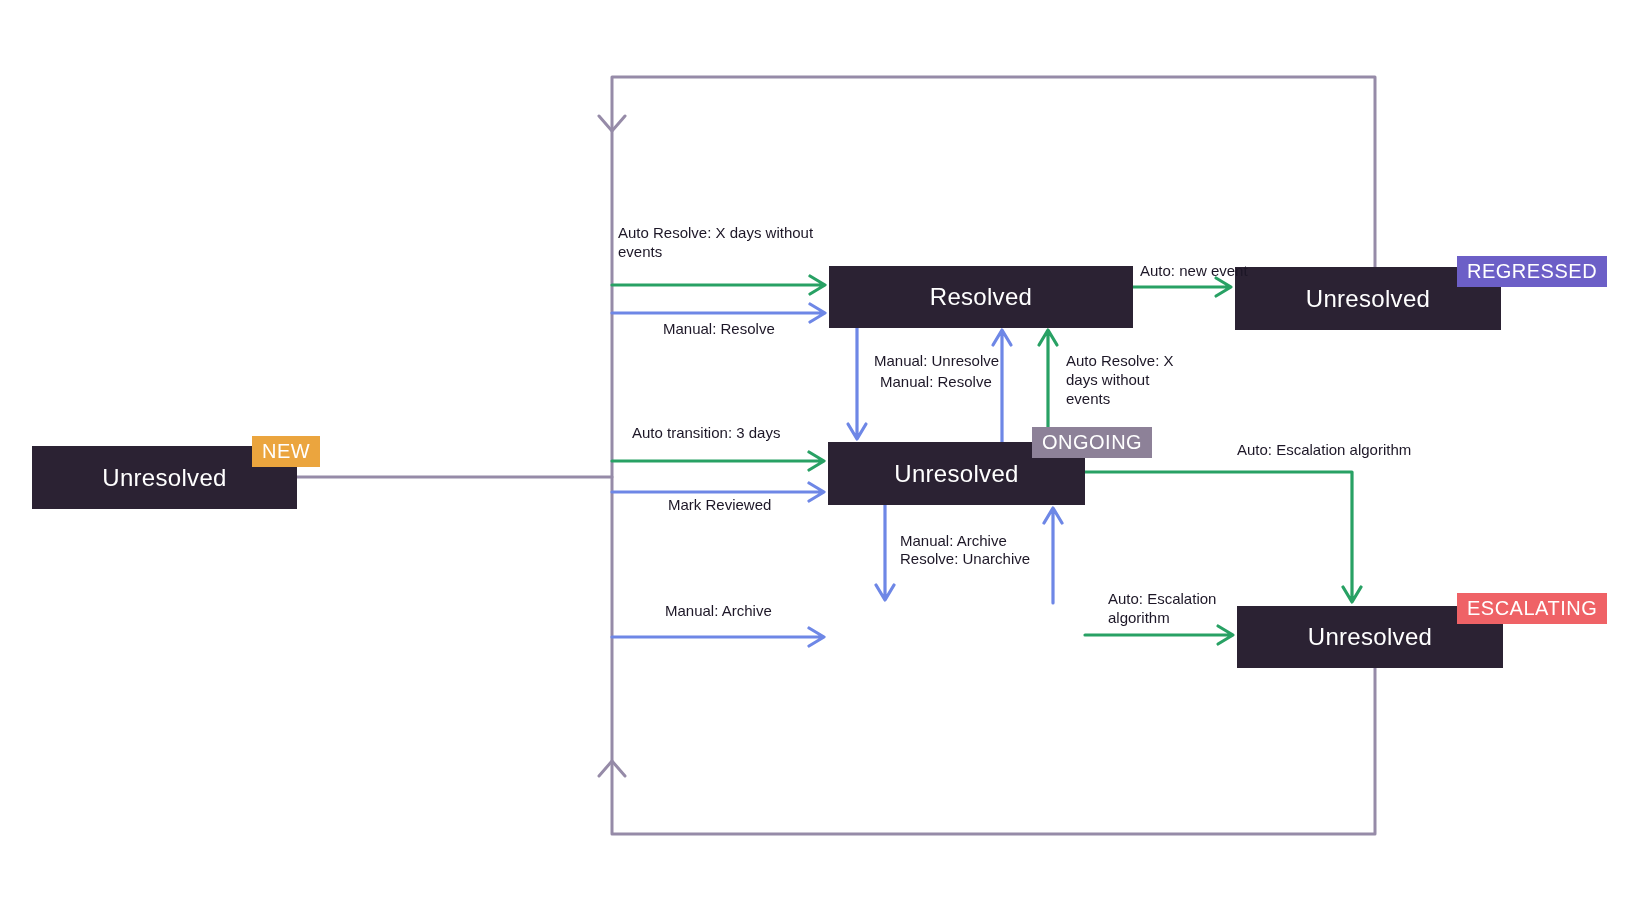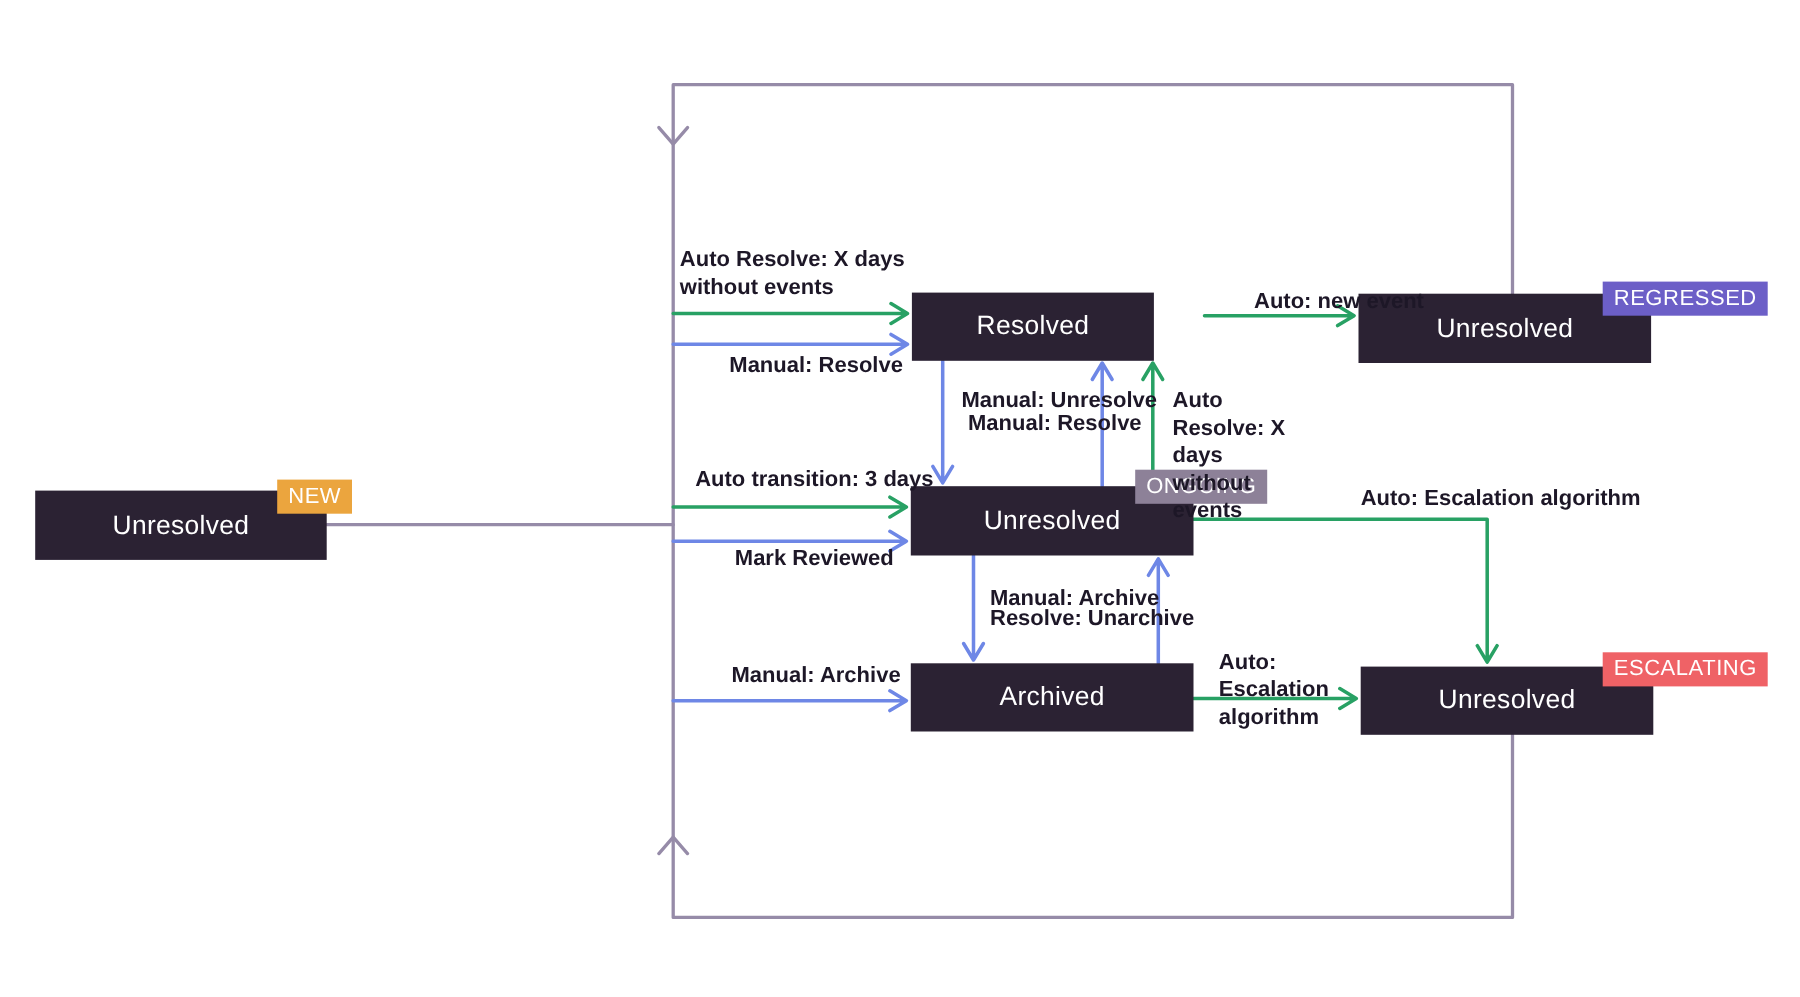--- a/index.html
+++ b/index.html
@@ -38,21 +38,21 @@
     position: absolute;
     background: var(--node-bg);
     color: var(--node-text);
     display: flex;
     align-items: center;
     justify-content: center;
     font-size: 24px;
     letter-spacing: 0.3px;
   }
   .node-new        { left: 32px;   top: 446px; width: 265px; height: 63px; }
-  .node-resolved   { left: 829px;  top: 266px; width: 220px; height: 62px; }
+  .node-resolved   { left: 829px;  top: 266px; width: 304px; height: 62px; }
   .node-regressed  { left: 1235px; top: 267px; width: 266px; height: 63px; }
   .node-ongoing    { left: 828px;  top: 442px; width: 257px; height: 63px; }
   .node-archived   { left: 828px;  top: 603px; width: 257px; height: 62px; }
   .node-escalating { left: 1237px; top: 606px; width: 266px; height: 62px; }
 
   .badge {
     position: absolute;
     color: #ffffff;
     font-size: 20px;
     line-height: 1;
@@ -61,24 +61,23 @@
     letter-spacing: 0.5px;
   }
   .badge-new        { background: var(--badge-new);        left: 220px; top: -10px; }
   .badge-regressed  { background: var(--badge-regressed);  left: 222px; top: -11px; }
   .badge-ongoing    { background: var(--badge-ongoing);    left: 204px; top: -15px; }
   .badge-escalating { background: var(--badge-escalating); left: 220px; top: -13px; }
 
   .edge-label {
     position: absolute;
     color: var(--label-text);
-    font-size: 20px;
+    font-size: 15px;
     line-height: 1.25;
     white-space: nowrap;
-    font-weight: bold;
   }
   .edge-label.wrap { white-space: normal; }
   .lbl-auto-resolve-top   { left: 618px;  top: 224px; width: 205px; }
   .lbl-manual-resolve     { left: 663px;  top: 320px; }
   .lbl-auto-new-event     { left: 1140px; top: 262px; }
   .lbl-manual-unresolve   { left: 874px;  top: 352px; }
   .lbl-manual-resolve-up  { left: 880px;  top: 373px; }
   .lbl-auto-resolve-mid   { left: 1066px; top: 352px; width: 118px; }
   .lbl-auto-transition    { left: 632px;  top: 424px; }
   .lbl-auto-escalation    { left: 1237px; top: 441px; }
@@ -127,23 +126,20 @@
   <div class="node node-regressed">
     <span>Unresolved</span>
     <span class="badge badge-regressed">REGRESSED</span>
   </div>
 
   <div class="node node-ongoing">
     <span>Unresolved</span>
     <span class="badge badge-ongoing">ONGOING</span>
   </div>
 
-  <div class="node node-archived">
-    <span>Archived</span>
-  </div>
 
   <div class="node node-escalating">
     <span>Unresolved</span>
     <span class="badge badge-escalating">ESCALATING</span>
   </div>
 
   <div class="edge-label wrap lbl-auto-resolve-top">Auto Resolve: X days without events</div>
   <div class="edge-label lbl-manual-resolve">Manual: Resolve</div>
   <div class="edge-label lbl-auto-new-event">Auto: new event</div>
   <div class="edge-label lbl-manual-unresolve">Manual: Unresolve</div>

